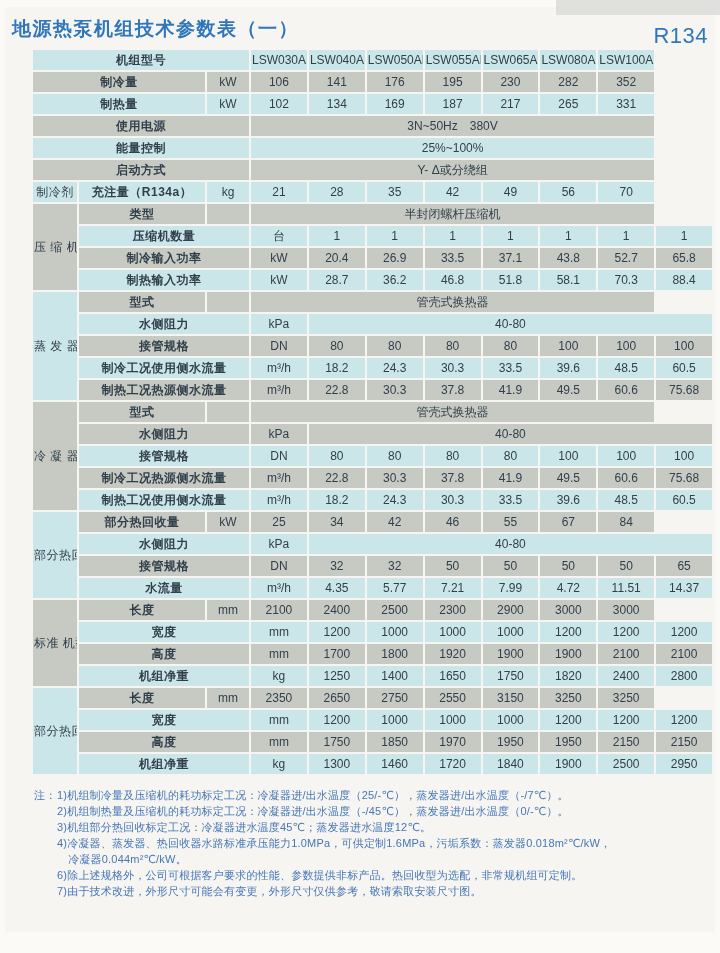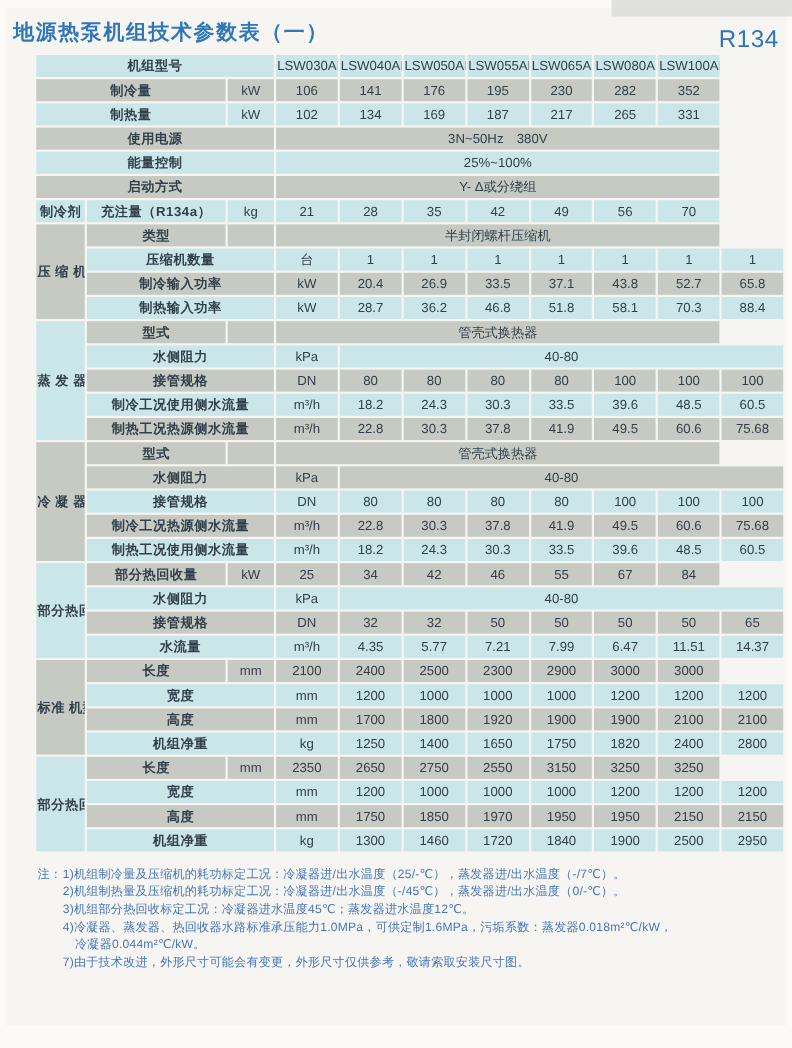--- a/index.html
+++ b/index.html
@@ -24,21 +24,21 @@
   }
   table.spec td{
     height:20px;padding:0 1px;text-align:center;vertical-align:middle;
     font-size:12px;color:#313f4b;overflow:hidden;white-space:nowrap;
   }
   td.tone-blue{background:#cbe6e8;}
   td.tone-gray{background:#c6cac2;}
   td.lbl{font-weight:bold;letter-spacing:.5px;}
   td.model{font-size:10.5px;letter-spacing:0;}
   td.grp{
-    font-weight:bold;white-space:pre-line;line-height:13px;font-size:12px;
+    font-weight:normal;white-space:pre-line;line-height:13px;font-size:12px;
     letter-spacing:.5px;
   }
   td.unit{font-size:11.5px;}
   .notes{
     position:absolute;left:34px;top:787px;width:672px;
     color:#4576b8;font-size:11px;line-height:16px;letter-spacing:.2px;
   }
   .notes .note-prefix{position:absolute;left:0;top:0;}
   .notes .note-item{padding-left:23px;white-space:pre-line;}
 </style>
@@ -283,21 +283,21 @@
         <td class="tone-gray">50</td>
         <td class="tone-gray">65</td>
       </tr>
       <tr>
         <td class="lbl tone-blue" colspan="2">水流量</td>
         <td class="unit tone-blue">m³/h</td>
         <td class="tone-blue">4.35</td>
         <td class="tone-blue">5.77</td>
         <td class="tone-blue">7.21</td>
         <td class="tone-blue">7.99</td>
-        <td class="tone-blue">6.47</td>
+        <td class="tone-blue">4.72</td>
         <td class="tone-blue">11.51</td>
         <td class="tone-blue">14.37</td>
       </tr>
       <tr>
         <td class="grp tone-gray" rowspan="4">标准
 机型
 外形、
 重量</td>
         <td class="lbl tone-gray">长度</td>
         <td class="unit tone-gray">mm</td>
@@ -395,15 +395,16 @@
 </table>
 
 <div class="notes">
   <span class="note-prefix">注：</span>
   <div>
       <div class="note-item">1)机组制冷量及压缩机的耗功标定工况：冷凝器进/出水温度（25/-℃），蒸发器进/出水温度（-/7℃）。</div>
       <div class="note-item">2)机组制热量及压缩机的耗功标定工况：冷凝器进/出水温度（-/45℃），蒸发器进/出水温度（0/-℃）。</div>
       <div class="note-item">3)机组部分热回收标定工况：冷凝器进水温度45℃；蒸发器进水温度12℃。</div>
       <div class="note-item">4)冷凝器、蒸发器、热回收器水路标准承压能力1.0MPa，可供定制1.6MPa，污垢系数：蒸发器0.018m²℃/kW，
 　冷凝器0.044m²℃/kW。</div>
+      <div class="note-item">6)除上述规格外，公司可根据客户要求的性能、参数提供非标产品。热回收型为选配，非常规机组可定制。</div>
       <div class="note-item">7)由于技术改进，外形尺寸可能会有变更，外形尺寸仅供参考，敬请索取安装尺寸图。</div>
     </div>
 </div>
 
 </body></html>

